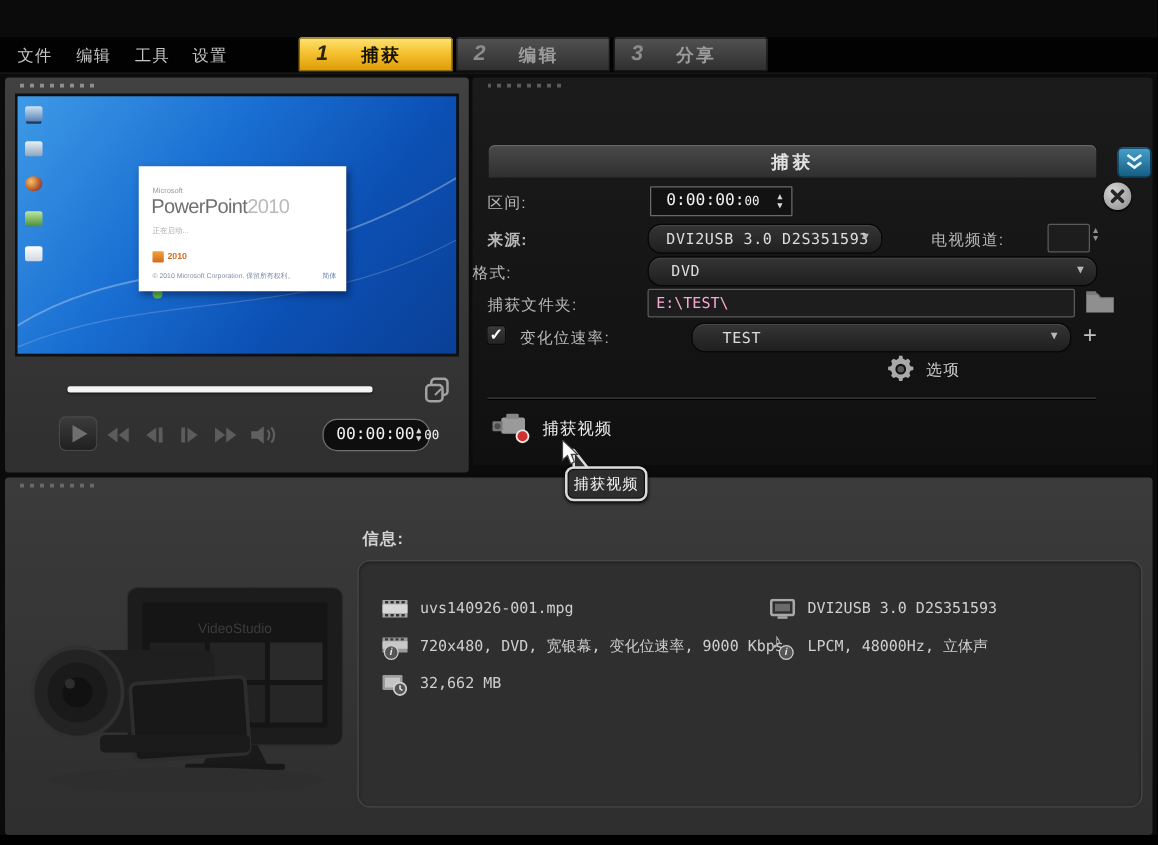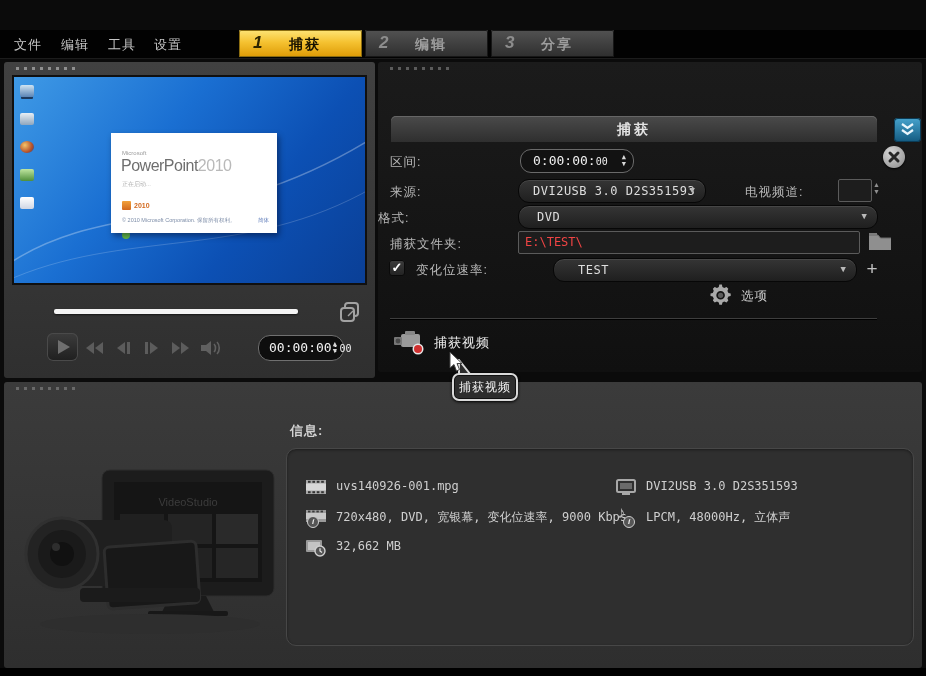--- a/index.html
+++ b/index.html
@@ -70,22 +70,22 @@
      color:#e3e3e3;font-weight:bold;font-size:14px;text-align:center;line-height:26px;letter-spacing:3px;}
   .chev-btn{left:516px;top:56px;width:27px;height:24px;border-radius:4px;
      background:linear-gradient(#47a3cd,#135a80);box-shadow:inset 0 0 0 1px #0b3c57;}
   .close-btn{left:505px;top:84px;width:22px;height:22px;border-radius:50%;
      background:radial-gradient(circle at 35% 30%,#d6d6d6,#8a8a8a);box-shadow:0 1px 2px #000;}
   .flabel{color:#b8b8b8;font-size:12.5px;letter-spacing:1px;}
   .pill{background:linear-gradient(#353535,#1f1f1f);border:1px solid #070707;border-radius:11px;
         box-shadow:inset 0 1px 0 rgba(255,255,255,.09);color:#dedede;}
   .pill .val{position:absolute;left:18px;top:4px;font-size:12px;letter-spacing:.5px;}
   .pill .caret{position:absolute;right:10px;top:5px;font-size:9px;color:#b9b9b9;}
-  .field{background:#1d1d1d;border:1px solid #5b5b5b;border-radius:2px;color:#ef4444;}
-  .durbox{border:1px solid #6a6a6a;border-radius:11px;background:#121212;color:#f0f0f0;}
+  .field{background:#1d1d1d;border:1px solid #5b5b5b;border-radius:2px;color:#f9a8d4;}
+  .durbox{border:1px solid #6a6a6a;border-radius:1px;background:#121212;color:#f0f0f0;}
   .checkbox{width:16px;height:16px;border-radius:3px;background:linear-gradient(#3c3c3c,#222);
      box-shadow:inset 0 0 0 1px #0a0a0a;color:#fff;font-size:13px;font-weight:bold;line-height:16px;text-align:center;}
   .plus{color:#c2c2c2;font-size:19px;line-height:20px;text-align:center;width:22px;}
   .sep{left:12px;top:256px;width:487px;height:1px;background:#3e3e3e;box-shadow:0 1px 0 #000;}
   .act-label{font-size:13px;letter-spacing:1px;}
 
   
   .tooltip{left:452px;top:373px;width:62px;height:24px;background:#2d2d2d;border:2px solid #dadada;
      border-radius:7px;box-shadow:0 1px 3px #000, inset 0 0 0 1px #111;
      color:#f2f2f2;font-size:12px;text-align:center;line-height:24px;letter-spacing:1px;z-index:30;}
@@ -216,21 +216,21 @@
 
     <div class="abs flabel" style="left:12px;top:92px;">区间:</div>
     <div class="abs durbox mono" style="left:142px;top:87px;width:112px;height:22px;">
       <span class="abs" style="left:12px;top:3px;font-size:13px;"><span>0:00:00:</span><span style="font-size:10px;">00</span></span>
       <span class="stepper" style="right:7px;top:4px;">
         <span>▲</span>
           <span>▼</span>
       </span>
     </div>
 
-    <div class="abs flabel" style="left:12px;top:122px;">来源:</div>
+    <div class="abs flabel" style="left:12px;top:122px;font-weight:bold;">来源:</div>
     <div class="abs pill mono" style="left:140px;top:117px;width:186px;height:22px;">
       <span class="val" style="left:14px;">DVI2USB 3.0 D2S351593</span>
       <span class="caret">▼</span>
     </div>
     <div class="abs flabel" style="left:367px;top:122px;">电视频道:</div>
     <div class="abs field mono" style="left:460px;top:117px;width:32px;height:21px;"></div>
     <span class="abs stepper" style="left:495px;top:120px;">
       <span style="color:#8f8f8f;">▲</span>
         <span style="color:#8f8f8f;">▼</span>
     </span>

